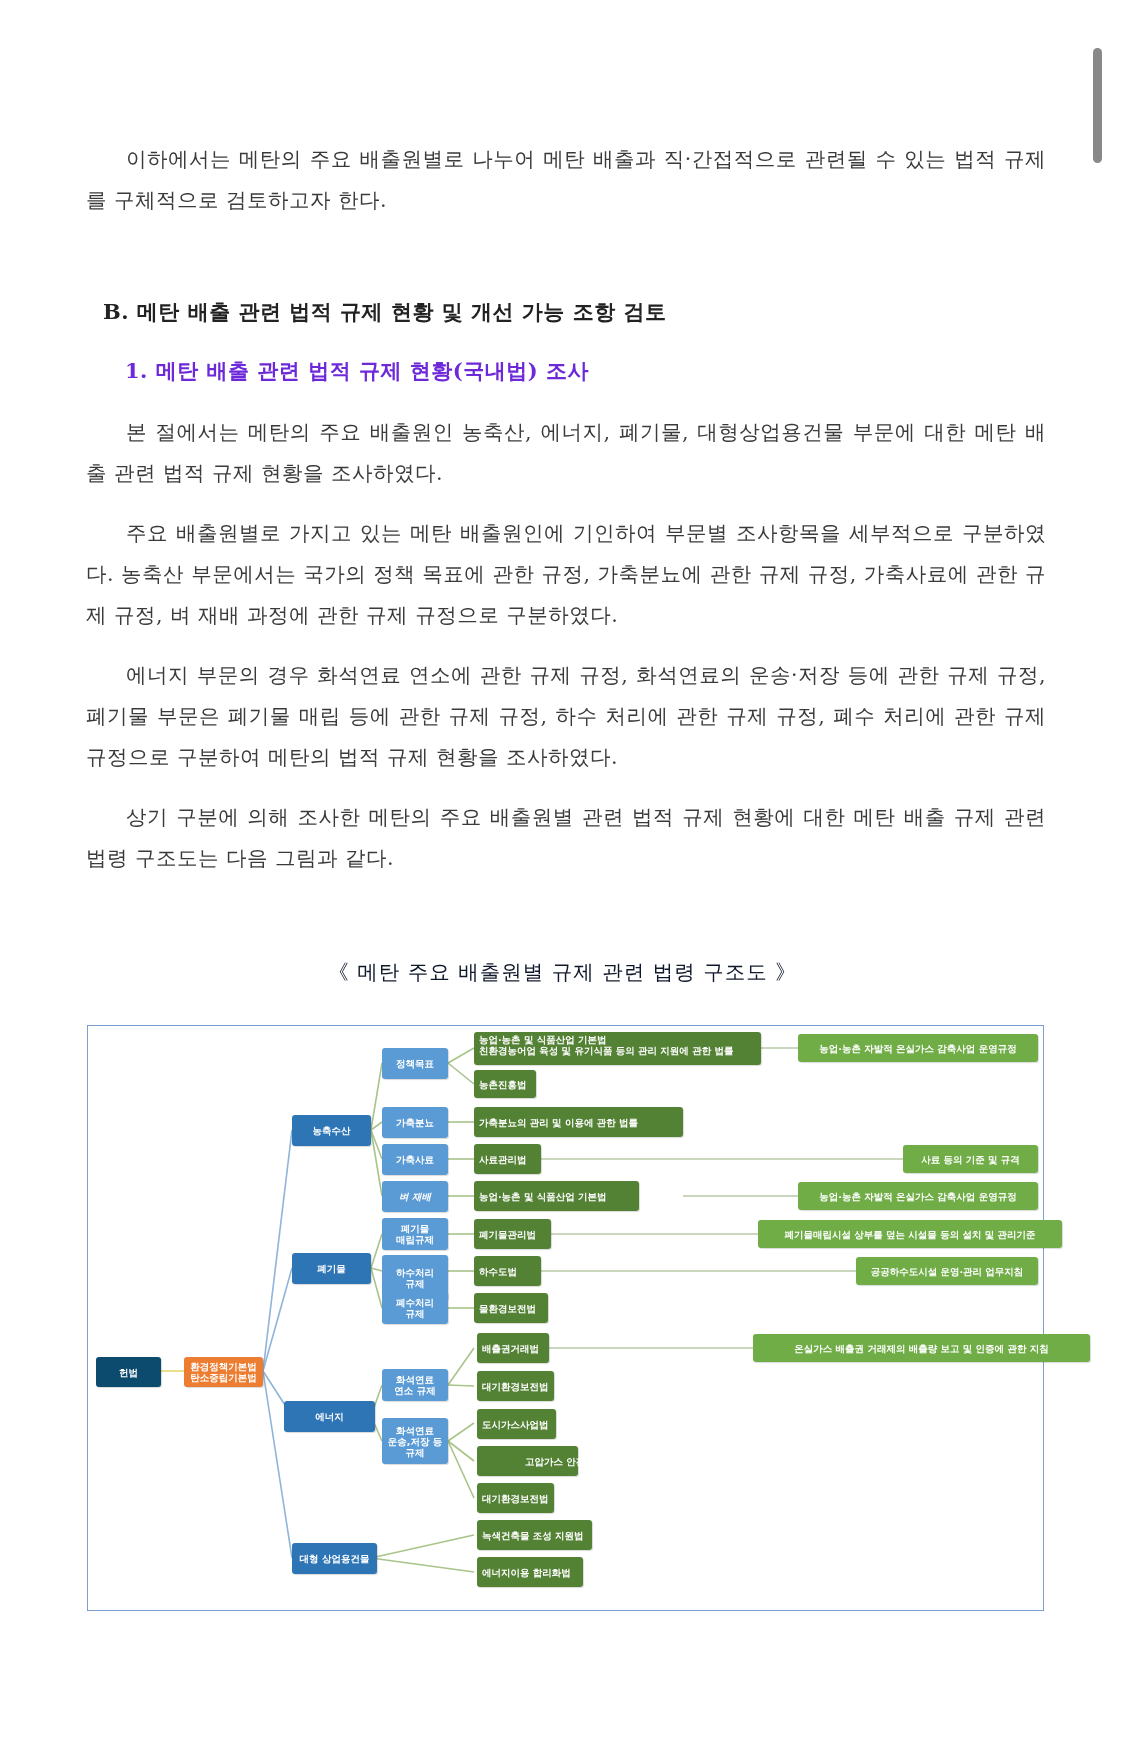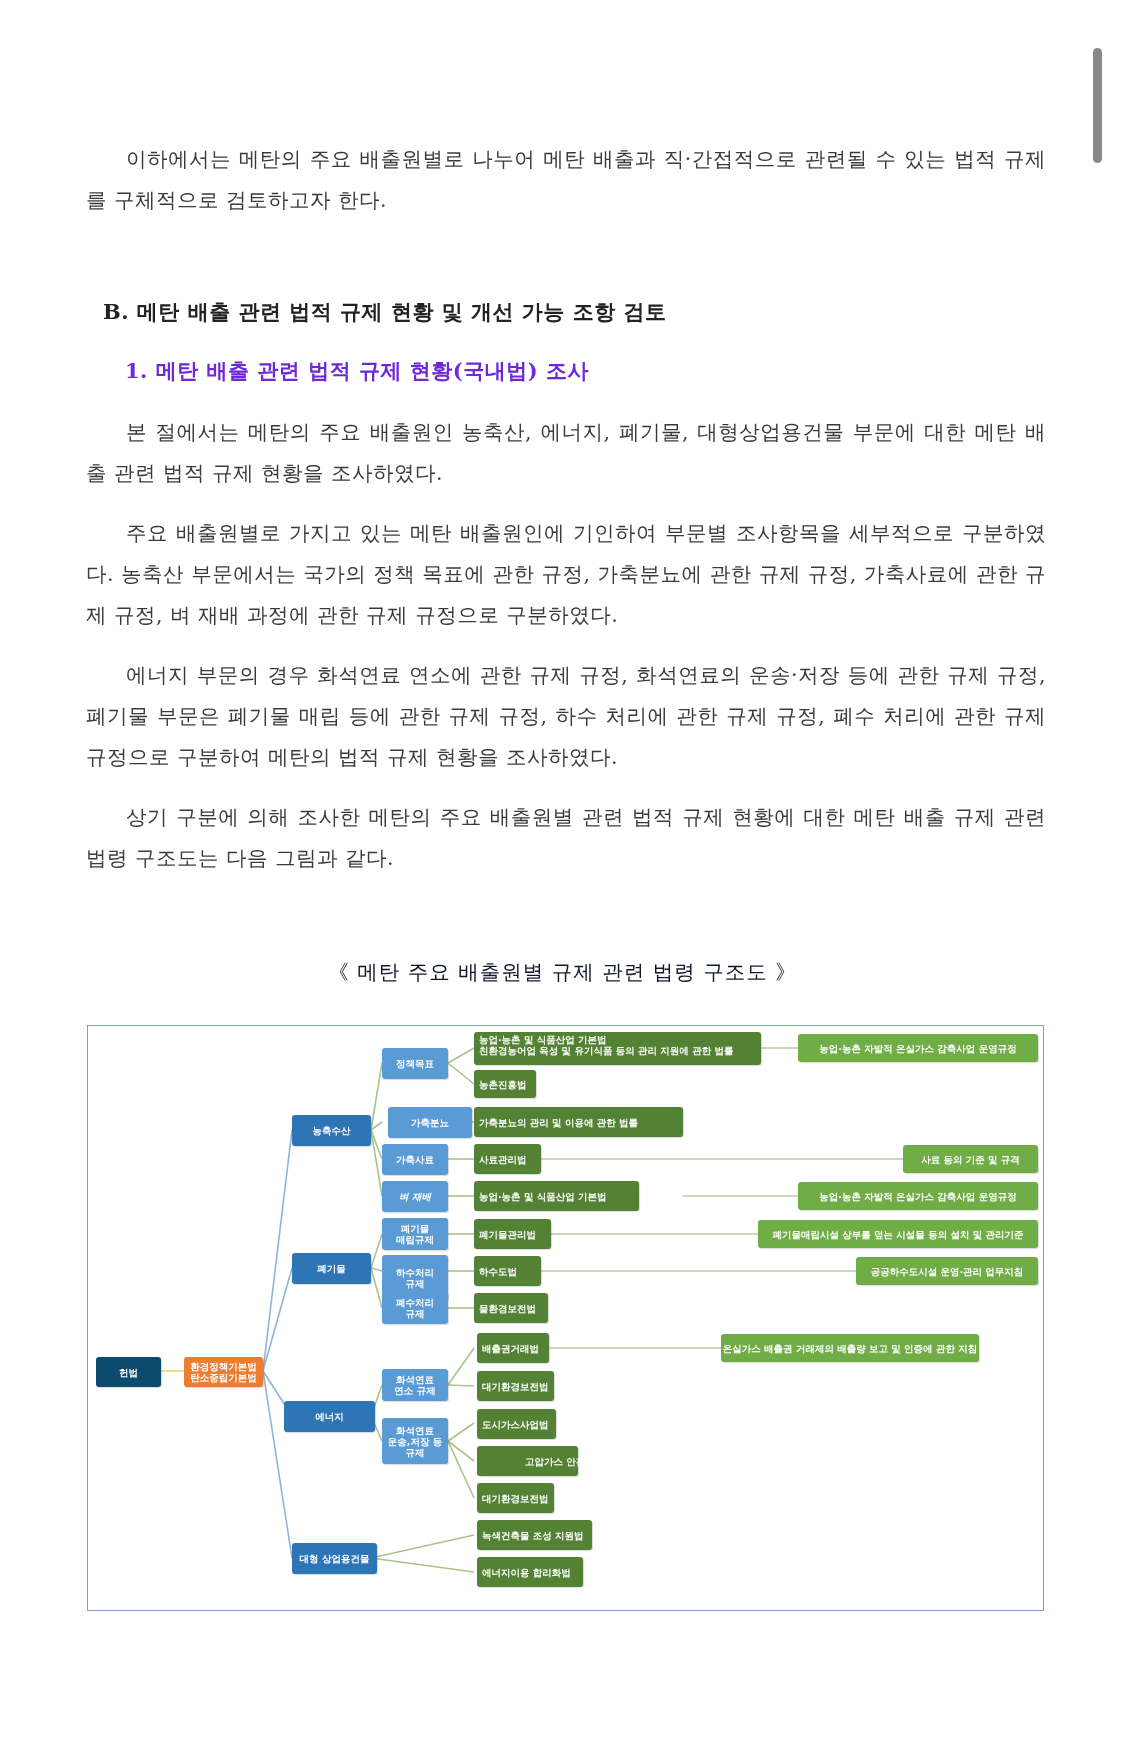--- a/index.html
+++ b/index.html
@@ -97,21 +97,21 @@
       <span>환경정책기본법</span>
       <span>탄소중립기본법</span>
     </div>
 
     <div class="node n-l1" style="left:204px; top:89px; width:79px; height:31px;">농축수산</div>
     <div class="node n-l1" style="left:204px; top:227px; width:79px; height:31px;">폐기물</div>
     <div class="node n-l1" style="left:196px; top:375px; width:91px; height:31px;">에너지</div>
     <div class="node n-l1" style="left:204px; top:517px; width:85px; height:31px;">대형 상업용건물</div>
 
     <div class="node n-l2" style="left:294px; top:22px; width:66px; height:31px;">정책목표</div>
-    <div class="node n-l2" style="left:300px; top:81px; width:84px; height:31px;text-align:right;">가축분뇨</div>
+    <div class="node n-l2" style="left:294px; top:81px; width:66px; height:31px;text-align:right;">가축분뇨</div>
     <div class="node n-l2" style="left:294px; top:118px; width:66px; height:31px;">가축사료</div>
     <div class="node n-l2" style="left:294px; top:155px; width:66px; height:31px;font-style:italic;">벼 재배</div>
     <div class="node n-l2" style="left:294px; top:192px; width:66px; height:32px; flex-direction:column;">
       <span>폐기물</span>
       <span>매립규제</span>
     </div>
     <div class="node n-l2" style="left:294px; top:229px; width:66px; height:45px; flex-direction:column;">
       <span>하수처리</span>
       <span>규제</span>
     </div>
@@ -144,19 +144,19 @@
     <div class="node n-law" style="left:389px; top:345px; width:77px; height:30px;">대기환경보전법</div>
     <div class="node n-law" style="left:389px; top:383px; width:79px; height:30px;">도시가스사업법</div>
     <div class="node n-law" style="left:389px; top:420px; width:101px; height:30px;padding-left:48px;">고압가스 안전관리법</div>
     <div class="node n-law" style="left:389px; top:457px; width:77px; height:30px;">대기환경보전법</div>
     <div class="node n-law" style="left:389px; top:494px; width:115px; height:30px;">녹색건축물 조성 지원법</div>
     <div class="node n-law" style="left:389px; top:531px; width:106px; height:30px;">에너지이용 합리화법</div>
 
     <div class="node n-rule" style="left:710px; top:8px; width:240px; height:28px;">농업·농촌 자발적 온실가스 감축사업 운영규정</div>
     <div class="node n-rule" style="left:815px; top:119px; width:135px; height:28px;">사료 등의 기준 및 규격</div>
     <div class="node n-rule" style="left:710px; top:156px; width:240px; height:28px;">농업·농촌 자발적 온실가스 감축사업 운영규정</div>
-    <div class="node n-rule" style="left:670px; top:194px; width:280px; height:28px;">폐기물매립시설 상부를 덮는 시설물 등의 설치 및 관리기준</div>
+    <div class="node n-rule" style="left:670px; top:194px; width:304px; height:28px;">폐기물매립시설 상부를 덮는 시설물 등의 설치 및 관리기준</div>
     <div class="node n-rule" style="left:768px; top:231px; width:182px; height:28px;">공공하수도시설 운영·관리 업무지침</div>
-    <div class="node n-rule" style="left:633px; top:308px; width:258px; height:28px;">온실가스 배출권 거래제의 배출량 보고 및 인증에 관한 지침</div>
+    <div class="node n-rule" style="left:665px; top:308px; width:337px; height:28px;">온실가스 배출권 거래제의 배출량 보고 및 인증에 관한 지침</div>
   </div>
 
   <div class="scrollbar"></div>
 </div>
 
 </body></html>

